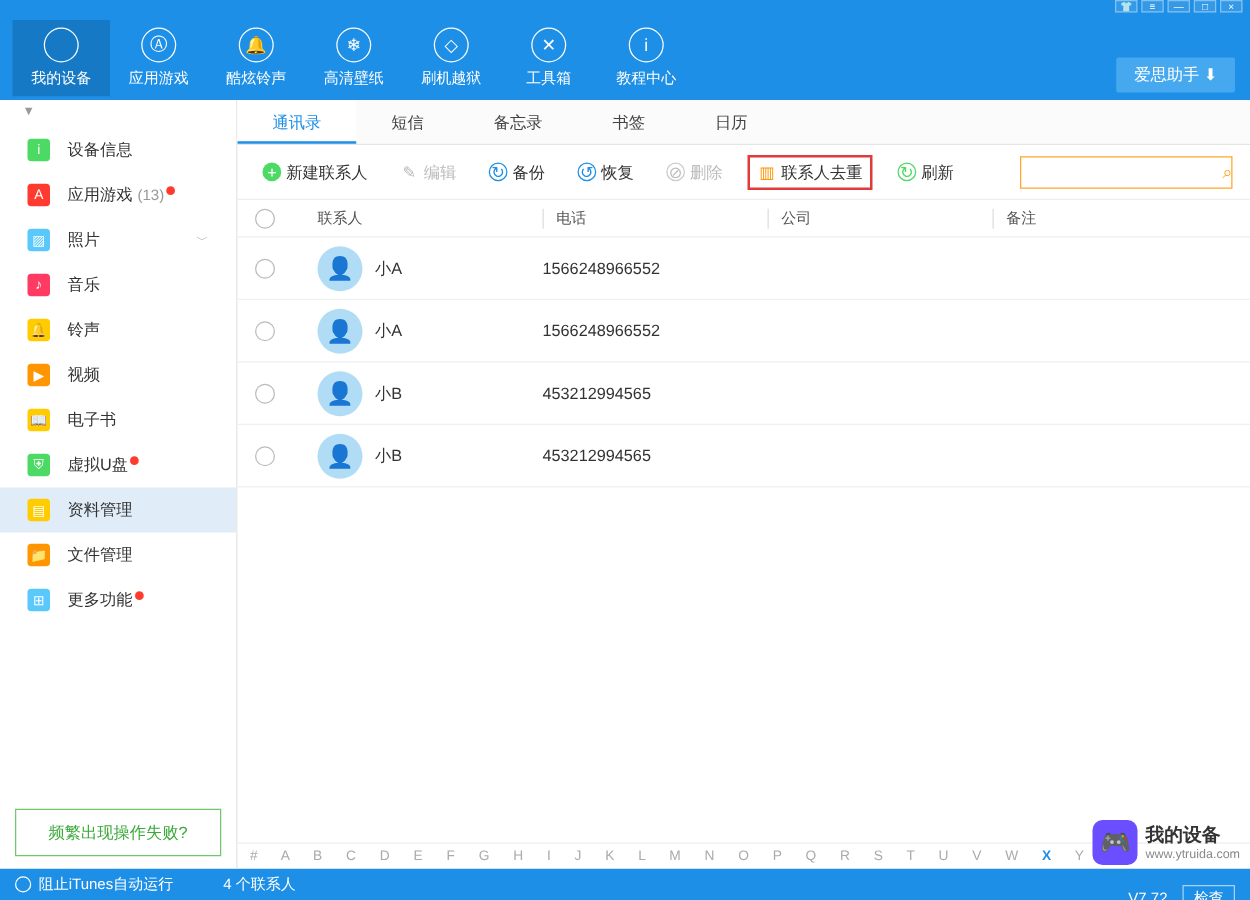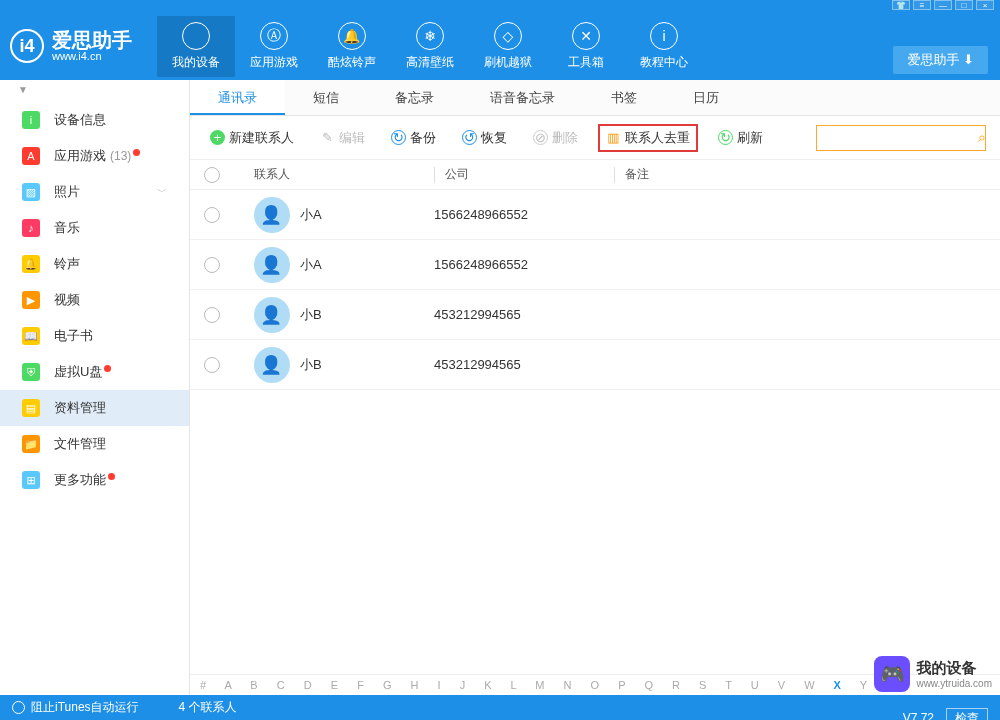--- a/index.html
+++ b/index.html
@@ -80,27 +80,20 @@
   <div class="win-controls">
     <div class="win-btn">👕</div>
     <div class="win-btn">≡</div>
     <div class="win-btn">—</div>
     <div class="win-btn">□</div>
     <div class="win-btn">×</div>
   </div>
 </div>
 
 <div class="header">
-  <div class="logo">
-    <div class="logo-icon">i4</div>
-    <div>
-      <div class="logo-text">爱思助手</div>
-      <div class="logo-sub">www.i4.cn</div>
-    </div>
-  </div>
   <div class="nav-tabs" id="nav-tabs">
       <div class="nav-tab active">
         <div class="nav-tab-icon"></div>
         <div class="nav-tab-label">我的设备</div>
       </div>
       <div class="nav-tab">
         <div class="nav-tab-icon">Ⓐ</div>
         <div class="nav-tab-label">应用游戏</div>
       </div>
       <div class="nav-tab">
@@ -174,28 +167,28 @@
         <div class="sidebar-item">
           <div class="sidebar-item-icon" style="background:#ff9500">📁</div>
           <span>文件管理</span>
         </div>
         <div class="sidebar-item">
           <div class="sidebar-item-icon" style="background:#5ac8fa">⊞</div>
           <span>更多功能</span>
           <span class="red-dot"></span>
         </div>
       </div>
+    <div class="faq-link">频繁出现操作失败?</div>
   </div>
 
   <div class="content">
     <div class="sub-tabs" id="sub-tabs">
         <div class="sub-tab active">通讯录</div>
         <div class="sub-tab">短信</div>
         <div class="sub-tab">备忘录</div>
-        <div class="sub-tab">语音备忘录</div>
         <div class="sub-tab">书签</div>
         <div class="sub-tab">日历</div>
       </div>
 
     <div class="toolbar">
       <div class="tool-btn">
         <span class="tool-icon" style="background:#4cd964;color:#fff;">+</span>
         <span>新建联系人</span>
       </div>
       <div class="tool-btn disabled">
@@ -226,20 +219,21 @@
         <input type="text" style="">
         <span class="search-icon">⌕</span>
       </div>
     </div>
 
     <div class="table-header">
       <div class="col-check">
           <div class="check-circle"></div>
         </div>
       <div class="col-name">联系人</div>
+      <div class="col-phone col-sep">电话</div>
       <div class="col-company col-sep">公司</div>
       <div class="col-note col-sep">备注</div>
     </div>
 
     <div id="contacts" style="flex:1;overflow:auto;">
         <div class="contact-row">
     <div class="col-check">
             <div class="check-circle"></div>
           </div>
     <div class="col-name" style="display:flex;align-items:center;">

